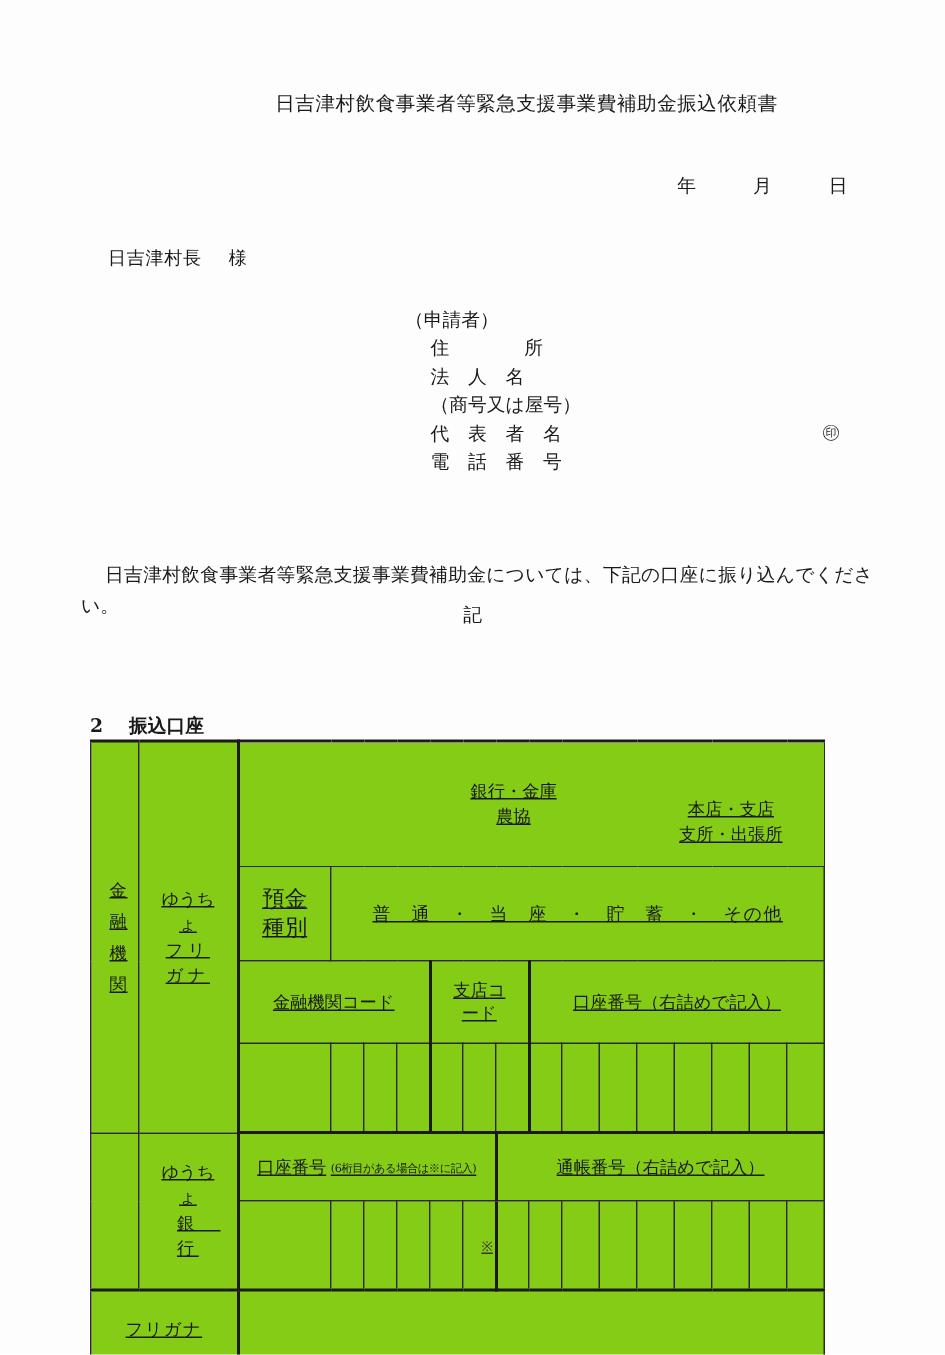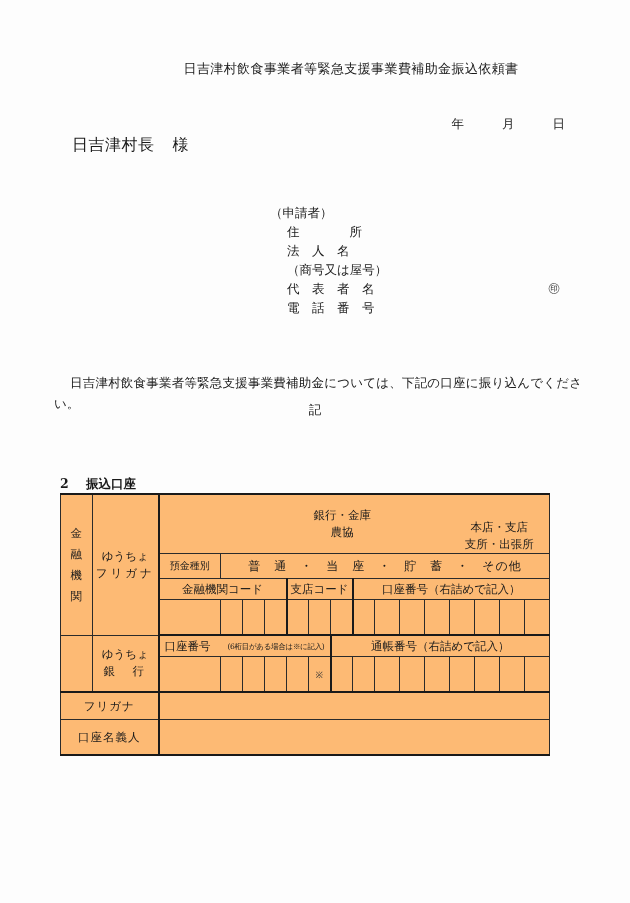--- a/index.html
+++ b/index.html
@@ -44,23 +44,23 @@
     padding-right: 65px;
     box-sizing: border-box;
     font-size: 12.5px;
   }
   .date-line span { display: inline-block; }
   .date-gap { width: 30px; }
 
   
   .addressee {
     position: absolute;
-    top: 135px;
+    top: 164px;
     left: 72px;
-    font-size: 16px;
+    font-size: 12px;
     letter-spacing: 0.5px;
   }
   .addressee .sama { margin-left: 18px; }
 
   
   .applicant {
     position: absolute;
     top: 203px;
     left: 270px;
     font-size: 12.5px;
@@ -129,24 +129,25 @@
     position: absolute;
     top: 493px;
     left: 60px;
     width: 490px;
     border-collapse: collapse;
     table-layout: fixed;
     font-size: 11px;
   }
   .acct-table td {
     border: 1px solid #2b2b2b;
-    padding: 0;
+    padding: 12px;
     text-align: center;
     vertical-align: middle;
-    background: #fdba74;
+    background: #84cc16;
+    text-decoration: underline;
   }
   .thickright { border-right: 2px solid #1a1a1a !important; }
   .thicktop    { border-top: 2px solid #1a1a1a !important; }
   .thickbottom { border-bottom: 2px solid #1a1a1a !important; }
 
   .vcol {
     width: 32px;
     font-size: 11.5px;
     line-height: 21px;
     letter-spacing: 0.5px;
@@ -173,33 +174,33 @@
   }
   .bank-line .right {
     width: 92px;
     text-align: center;
     line-height: 17px;
     font-size: 11.5px;
     padding-right: 4px;
     margin-top: 24px;
   }
 
-  .type-label { width: 62px; font-size: 10px; height: 24px; }
+  .type-label { width: 62px; font-size: 15px; height: 24px; }
   .type-choices {
     font-size: 12px;
     letter-spacing: 1px;
     height: 24px;
   }
   .code-head { font-size: 11.5px; height: 20px; }
   .cellrow td { height: 34px; }
   .kigou-head { font-size: 11.5px; height: 20px; white-space: nowrap; }
   .kigou-head .note {
     font-size: 7.5px;
     letter-spacing: -0.3px;
-    margin-left: 17px;
+    margin-left: 3px;
     vertical-align: 1px;
   }
   .star-cell { font-size: 9px; color: #333; }
   .furi-row td { height: 26px; }
   .meigi-row td { height: 34px; }
   .label-wide { font-size: 11.5px; letter-spacing: 1px; }
 </style>
 </head>
 <body>
 

